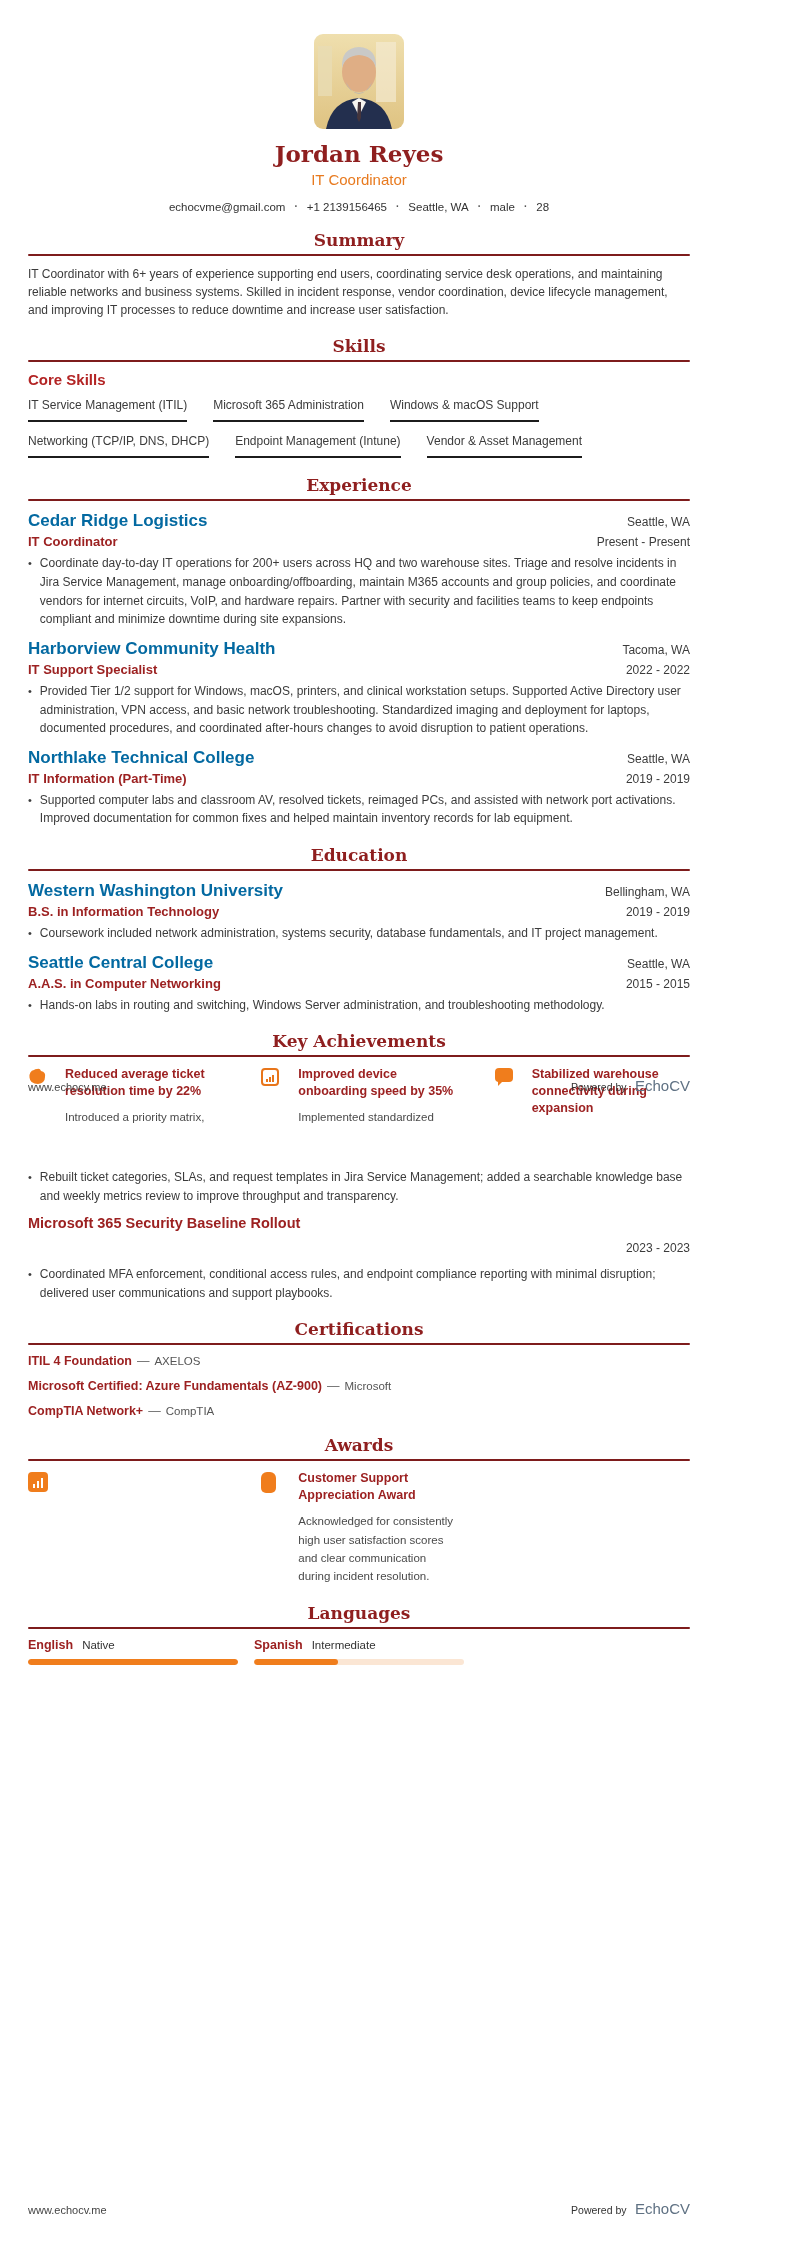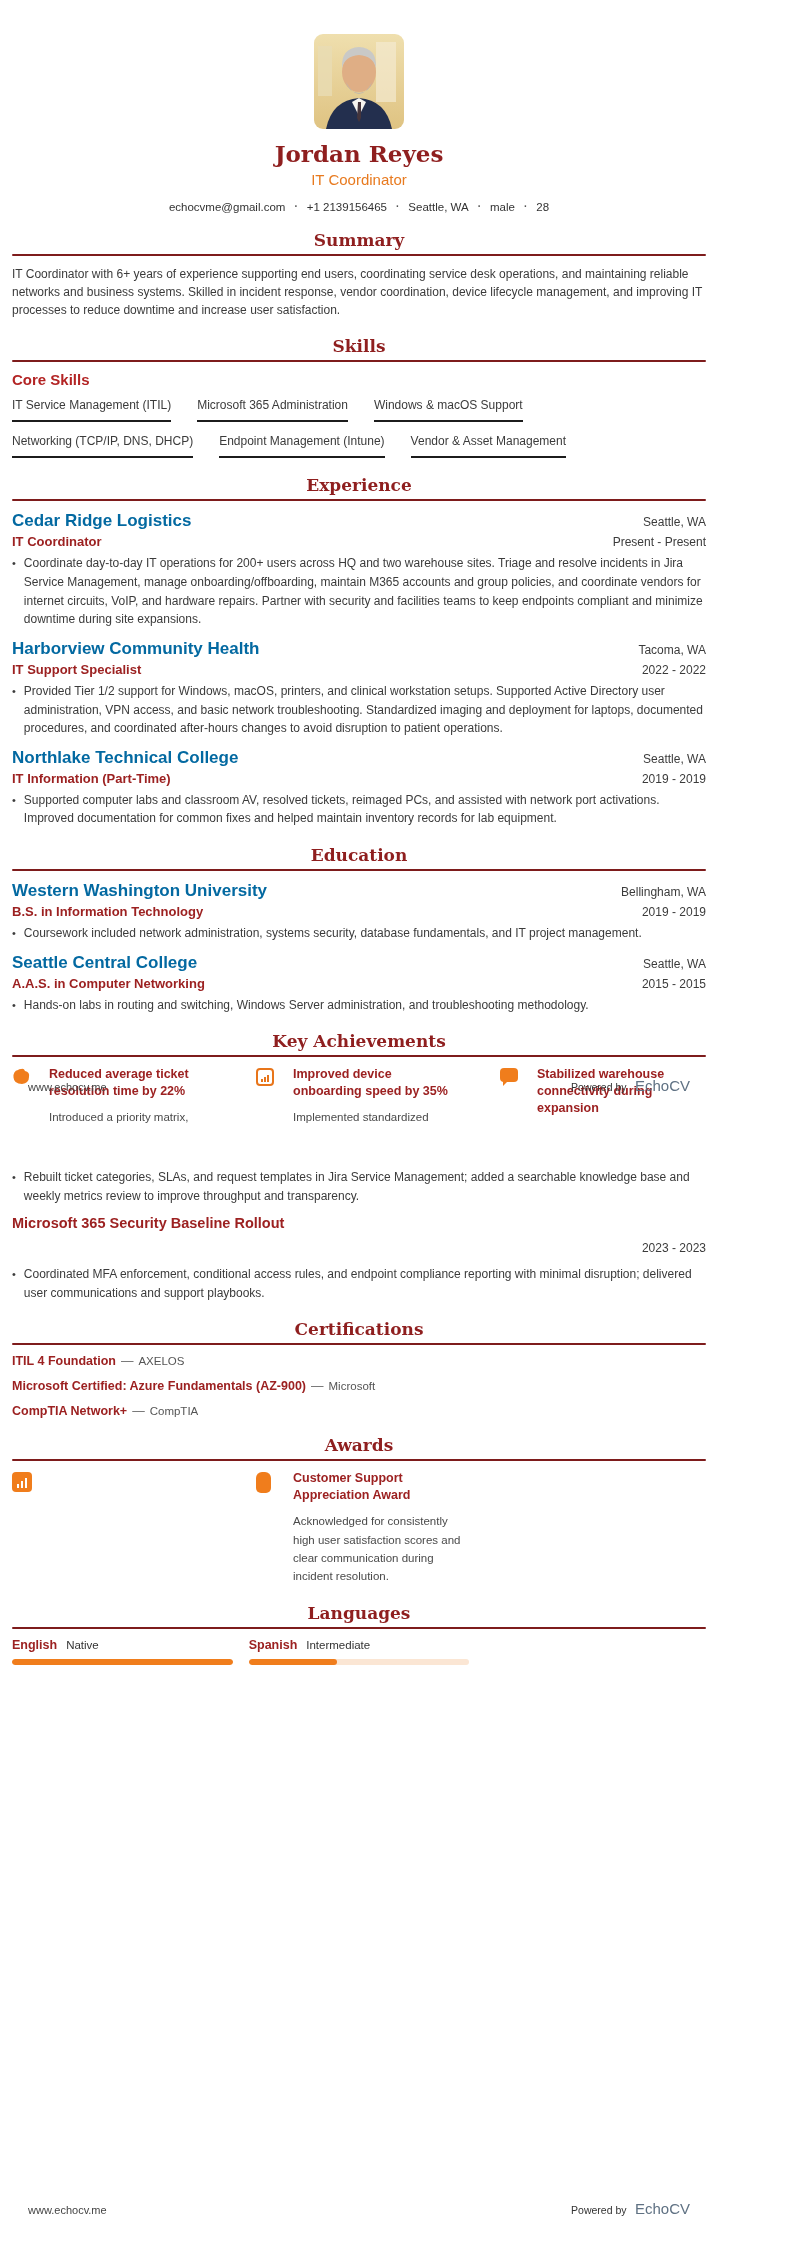--- a/index.html
+++ b/index.html
@@ -1,17 +1,17 @@
 <!DOCTYPE html>
 <html><head>
 <meta charset="utf-8">
 <style>
   html,body{margin:0;padding:0;background:#fff;}
   body{width:794px;height:2246px;font-family:"Liberation Sans",sans-serif;color:#3b3b3b;-webkit-font-smoothing:antialiased;}
-  .page{position:relative;width:718px;height:1123px;box-sizing:border-box;padding:0 12px;overflow:hidden;background:#fff;}
+  .page{position:relative;width:718px;height:1123px;box-sizing:border-box;padding:0 28px;overflow:hidden;background:#fff;}
 
   
   .photo-wrap{display:flex;justify-content:center;padding-top:34px;}
   .photo{width:90px;height:95px;border-radius:9px;overflow:hidden;display:block;}
   .name{font-family:"DejaVu Serif",serif;font-weight:bold;font-size:23px;color:#8f1f1f;text-align:center;margin-top:12px;line-height:1.1;}
   .headline{font-size:15px;color:#e87a1f;text-align:center;margin-top:5px;}
   .contact{font-size:11.5px;color:#333;text-align:center;margin-top:13px;}
   .contact .sep{display:inline-block;margin:0 9px;color:#555;font-weight:bold;transform:translateY(-1px);font-size:10px;}
 
   

